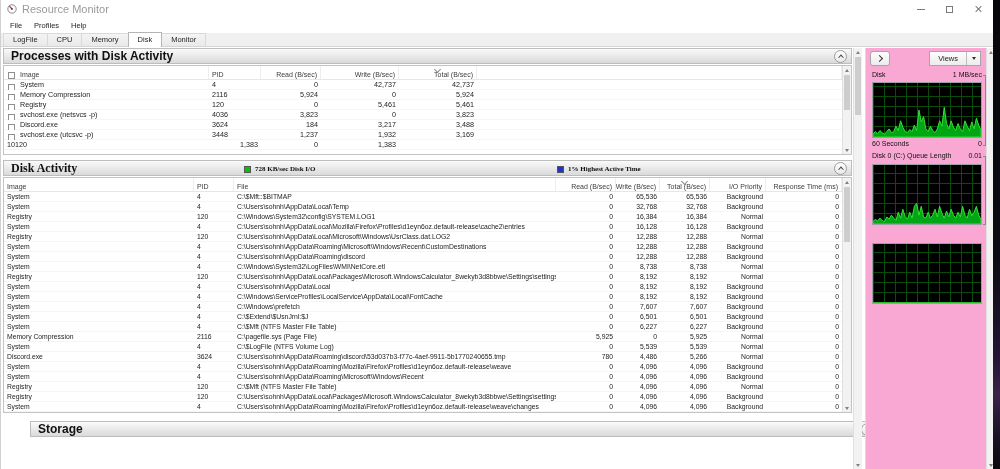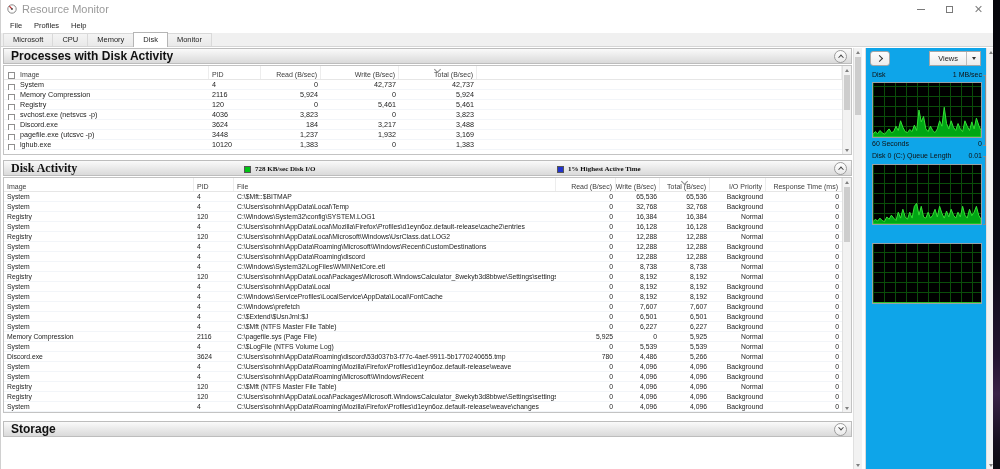--- a/index.html
+++ b/index.html
@@ -63,21 +63,21 @@
   .c-image .cb{margin-top:0;}
 
   
   .vscroll{position:absolute;width:9px;background:#f2f2f2;border-left:1px solid #e0e0e0;box-sizing:border-box;}
   .vscroll .arr{position:absolute;left:0;width:100%;height:8px;display:flex;align-items:center;justify-content:center;}
   .tri-up{width:0;height:0;border-left:2.5px solid transparent;border-right:2.5px solid transparent;border-bottom:3.5px solid #808080;}
   .tri-down{width:0;height:0;border-left:2.5px solid transparent;border-right:2.5px solid transparent;border-top:3.5px solid #808080;}
   .thumb{position:absolute;left:1px;right:1px;background:#cdcdcd;}
 
   
-  .right-panel{position:absolute;left:864px;top:48px;width:121px;bottom:0;background:#0ea5e9;border-left:1px solid #dcdcdc;box-sizing:border-box;}
+  .right-panel{position:absolute;left:864px;top:48px;width:121px;bottom:0;background:#f9a8d4;border-left:1px solid #dcdcdc;box-sizing:border-box;}
   .collapse-btn{position:absolute;left:4px;top:3px;width:20px;height:15px;border:1px solid #a6a6a6;border-radius:3px;background:linear-gradient(#fdfdfd,#ececec);
        display:flex;align-items:center;justify-content:center;box-sizing:border-box;}
   .chev-right{width:4px;height:4px;border-left:1px solid #333;border-top:1px solid #333;transform:rotate(135deg);margin-left:-2px;}
   .views-btn{position:absolute;right:5px;top:3px;height:15px;display:flex;border:1px solid #a6a6a6;background:linear-gradient(#fdfdfd,#ececec);box-sizing:border-box;}
   .views-label{font-size:7.5px;color:#1e1e1e;display:flex;align-items:center;padding:0 8px;}
   .views-arrow{width:13px;border-left:1px solid #bdbdbd;display:flex;align-items:center;justify-content:center;}
   .tri-dn-sm{width:0;height:0;border-left:2.5px solid transparent;border-right:2.5px solid transparent;border-top:3px solid #333;}
 
   .graph-label{position:absolute;left:6px;width:110px;display:flex;justify-content:space-between;font-size:7px;color:#111;}
   .graph-box{position:absolute;left:6px;width:110px;background:#000;border:1px solid #9aa0a6;box-sizing:border-box;
@@ -111,21 +111,21 @@
     </div>
   </div>
 
   <div class="menubar">
     <span class="menu-item">File</span>
     <span class="menu-item">Profiles</span>
     <span class="menu-item">Help</span>
   </div>
 
   <div class="tabbar">
-    <span class="tab">Microsoft</span>
+    <span class="tab">LogFile</span>
     <span class="tab">CPU</span>
     <span class="tab">Memory</span>
     <span class="tab active">Disk</span>
     <span class="tab">Monitor</span>
   </div>
 
   <div class="sec-bar" style="top:48px;">
     <span class="sec-title">Processes with Disk Activity</span>
     <span class="chev-btn">
         <span class="chev up"></span>
@@ -192,32 +192,28 @@
               <span>Discord.exe</span>
             </div>
             <div class="tcell c-pid"><span>3624</span></div>
             <div class="tcell c-read"><span>184</span></div>
             <div class="tcell c-write"><span>3,217</span></div>
             <div class="tcell c-total"><span>3,488</span></div>
           </div>
           <div class="trow proc-grid">
             <div class="tcell c-image">
               <span class="cb"></span>
-              <span>pagefile.exe (utcsvc -p)</span>
+              <span>svchost.exe (utcsvc -p)</span>
             </div>
             <div class="tcell c-pid"><span>3448</span></div>
             <div class="tcell c-read"><span>1,237</span></div>
             <div class="tcell c-write"><span>1,932</span></div>
             <div class="tcell c-total"><span>3,169</span></div>
           </div>
           <div class="trow proc-grid">
-            <div class="tcell c-image">
-              <span class="cb"></span>
-              <span>lghub.exe</span>
-            </div>
             <div class="tcell c-pid"><span>10120</span></div>
             <div class="tcell c-read"><span>1,383</span></div>
             <div class="tcell c-write"><span>0</span></div>
             <div class="tcell c-total"><span>1,383</span></div>
           </div>
         </div>
     </div>
     <div class="vscroll" style="right:0;top:0;bottom:0;">
       <div class="arr" style="top:0;">
           <span class="tri-up"></span>
@@ -527,21 +523,21 @@
       <div class="arr" style="top:0;">
           <span class="tri-up"></span>
         </div>
       <div class="thumb" style="top:9px;height:55px;"></div>
       <div class="arr" style="bottom:0;">
           <span class="tri-down"></span>
         </div>
     </div>
   </div>
 
-  <div class="sec-bar" style="top:421px;">
+  <div class="sec-bar" style="top:421px;margin-left:27px;">
     <span class="sec-title">Storage</span>
     <span class="chev-btn">
         <span class="chev down"></span>
       </span>
   </div>
 
   <div class="vscroll" style="left:852px;top:48px;bottom:0;">
     <div class="arr" style="top:0;">
         <span class="tri-up"></span>
       </div>

